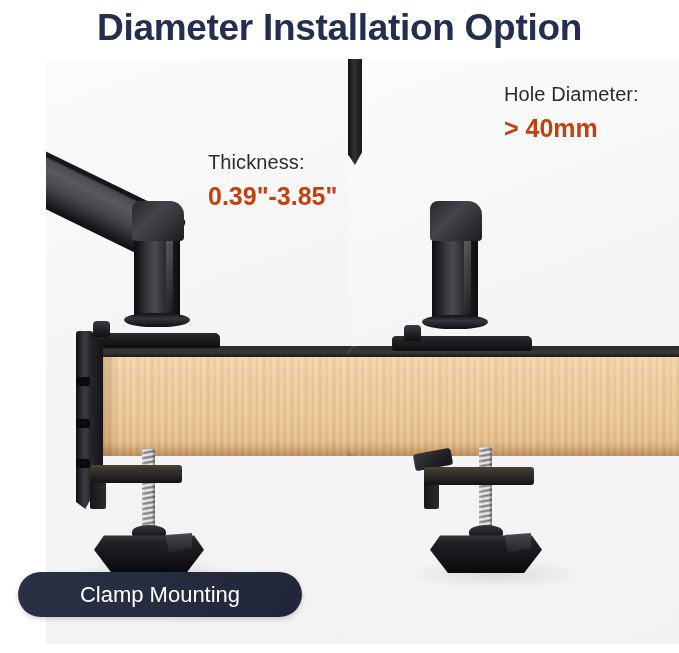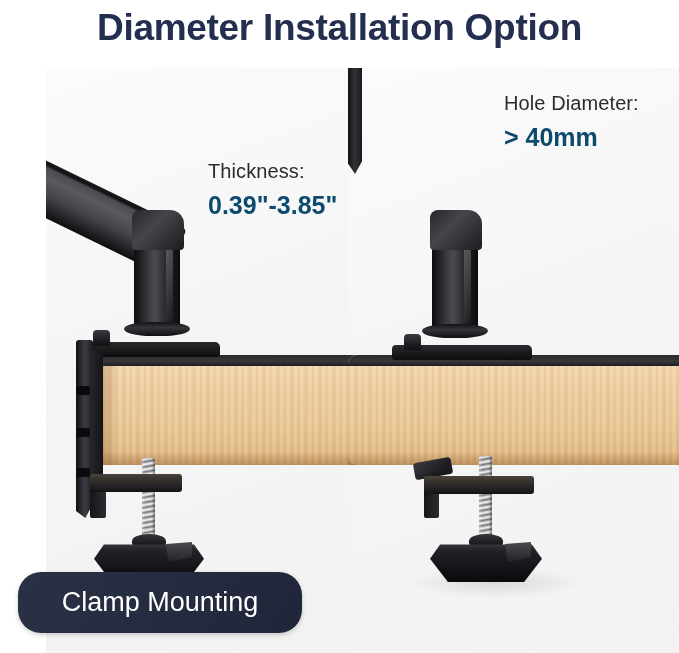--- a/index.html
+++ b/index.html
@@ -28,21 +28,21 @@
     font-size: 37px;
     font-weight: bold;
     letter-spacing: -0.3px;
     color: #242f4f;
     white-space: nowrap;
   }
 
   
   .panel {
     position: absolute;
-    top: 68px;
+    top: 59px;
     height: 585px;
     background: #f6f6f6;
     overflow: hidden;
   }
   .panel-left  { left: 0px;   width: 336px; margin-left: 46px; }
   .panel-right { left: 348px; width: 331px; }
 
   .panel-sheen {
     position: absolute;
     inset: 0;
@@ -59,21 +59,21 @@
     font-size: 20px;
     font-weight: 400;
     color: #2c2c2e;
     letter-spacing: 0.1px;
     white-space: nowrap;
     display: block;
   }
   .callout .val {
     font-size: 25px;
     font-weight: bold;
-    color: #0c4a6e;
+    color: #c2410c;
     letter-spacing: 0px;
     white-space: nowrap;
     display: block;
     margin-top: 8px;
   }
   .callout-left  { left: 162px; top: 92px; }
 
   
   .desk {
     position: absolute;
@@ -315,25 +315,25 @@
     z-index: 9;
     border-radius: 50%;
     background: radial-gradient(ellipse at center, rgba(60,50,40,0.13) 0%, rgba(60,50,40,0) 72%);
   }
   .soft-shadow-L { left: 30px; top: 500px; width: 160px; height: 30px; }
 
   
   .pill {
     position: absolute;
     z-index: 50;
-    height: 61px;
+    height: 45px;
     border-radius: 23px;
     background: linear-gradient(120deg, #2b3145 0%, #262c40 50%, #20253a 100%);
     color: #ffffff;
-    font-size: 27px;
+    font-size: 22px;
     font-weight: 400;
     display: flex;
     align-items: center;
     justify-content: center;
     box-shadow: 0 2px 5px rgba(0,0,0,0.18);
     white-space: nowrap;
   }
   .pill-left  { left: 18px;  top: 572px; width: 284px; }
   .pill-right { left: 370px; top: 572px; width: 290px; }
 </style>

